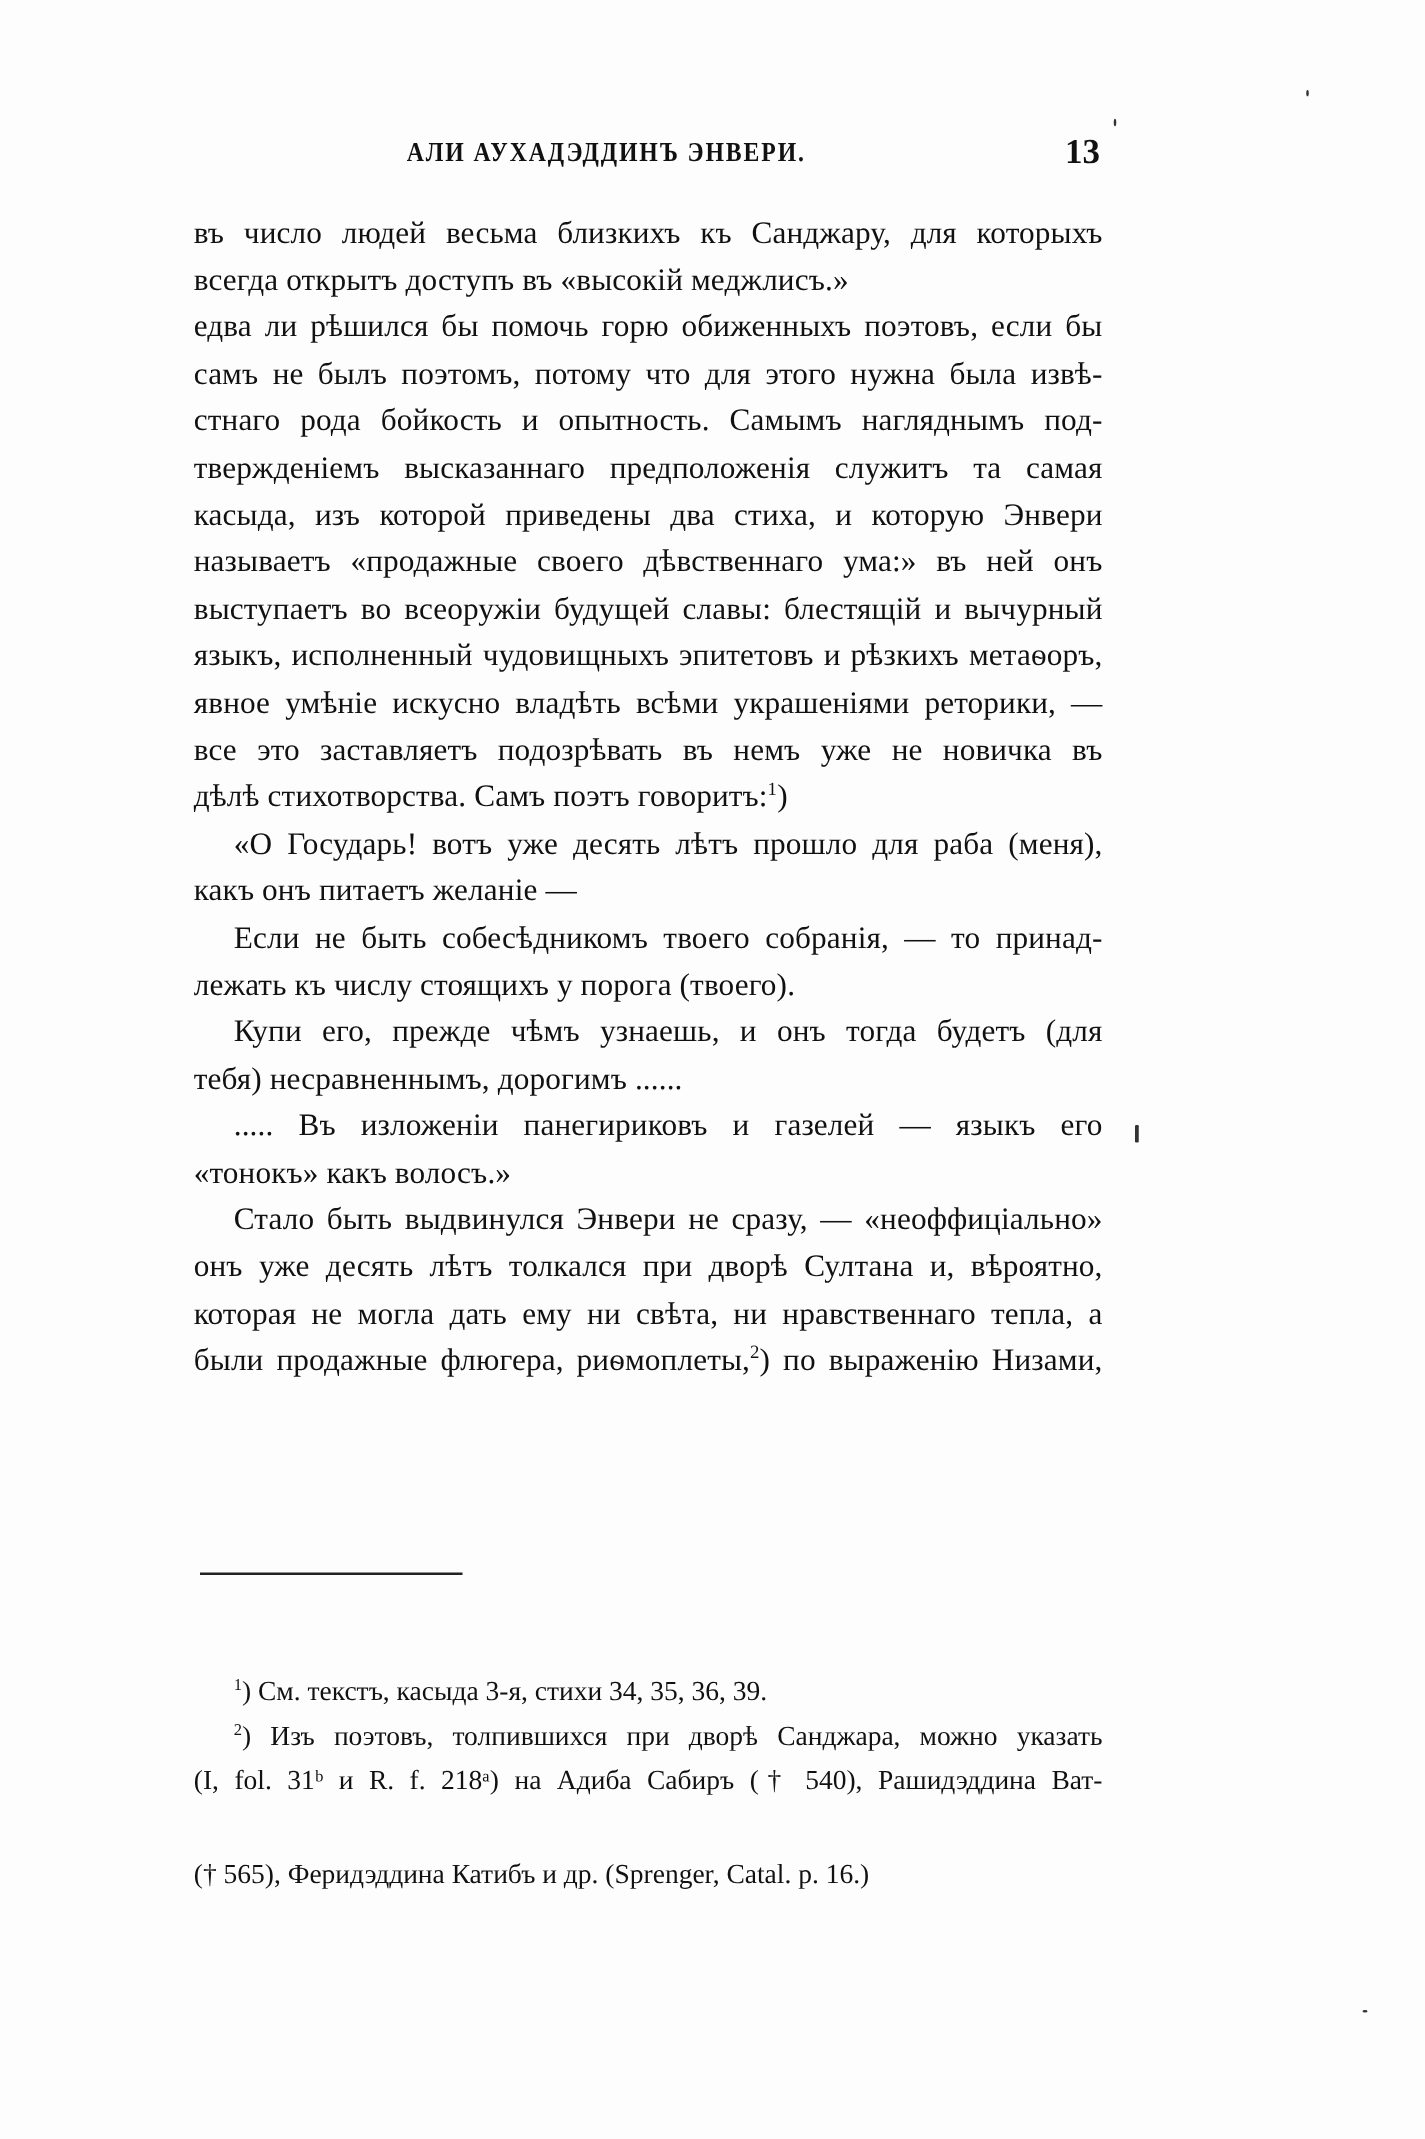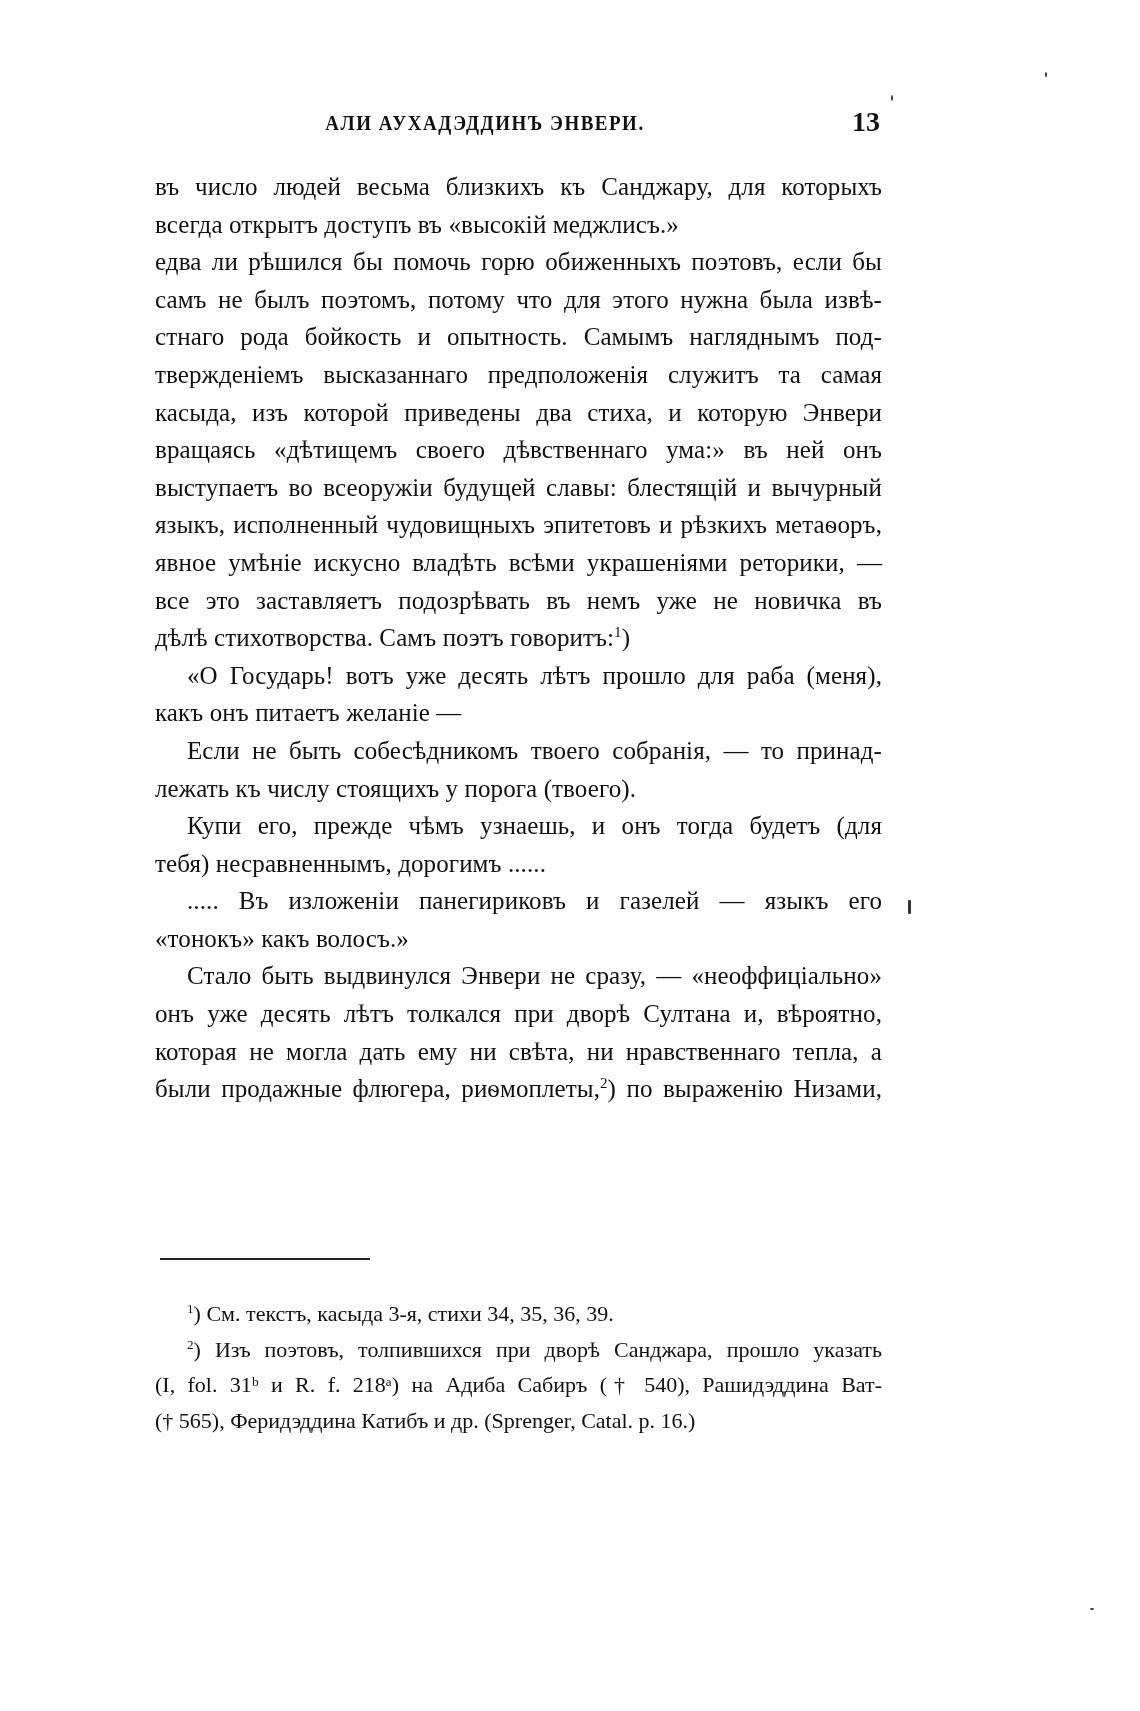--- a/index.html
+++ b/index.html
@@ -13,21 +13,21 @@
   .body { position: absolute; left: 155px; top: 168px; width: 727px; }
   .line { height: 37.6px; line-height: 37.6px; font-size: 25px; white-space: nowrap;
           text-align: justify; text-align-last: justify; letter-spacing: 0.1px; }
   .line.indent { padding-left: 32px; }
   .line.last { text-align-last: left; }
   .rule { position: absolute; left: 160px; top: 1258px; width: 210px; height: 2px; background: #222; }
   .notes { position: absolute; left: 155px; top: 1296px; width: 727px; }
   .note-line { height: 35.5px; line-height: 35.5px; font-size: 22px; white-space: nowrap;
                text-align: justify; text-align-last: justify; }
   .note-line.indent { padding-left: 32px; }
-  .note-line.last { text-align-last: left; }
+  .note-line.last { text-align-last: left; margin-top: 39px; }
   sup { font-size: 60%; line-height: 0; }
   .speck { position: absolute; background: #333; border-radius: 50%; }
 </style>
 </head>
 <body>
 
 <div class="page">
 
   <div class="running-head">
     <div class="running-title">АЛИ АУХАДЭДДИНЪ ЭНВЕРИ.</div>
@@ -35,21 +35,21 @@
   </div>
 
   <div class="body" id="body">
       <div class="line"><span>въ число людей весьма близкихъ къ Санджару, для которыхъ</span></div>
       <div class="line last"><span>всегда открытъ доступъ въ «высокій меджлисъ.»</span></div>
       <div class="line"><span>едва ли рѣшился бы помочь горю обиженныхъ поэтовъ, если бы</span></div>
       <div class="line"><span>самъ не былъ поэтомъ, потому что для этого нужна была извѣ-</span></div>
       <div class="line"><span>стнаго рода бойкость и опытность. Самымъ нагляднымъ под-</span></div>
       <div class="line"><span>твержденіемъ высказаннаго предположенія служитъ та самая</span></div>
       <div class="line"><span>касыда, изъ которой приведены два стиха, и которую Энвери</span></div>
-      <div class="line"><span>вращаясь «дѣтищемъ своего дѣвственнаго ума:» въ ней онъ</span></div>
+      <div class="line"><span>называетъ «продажные своего дѣвственнаго ума:» въ ней онъ</span></div>
       <div class="line"><span>выступаетъ во всеоружіи будущей славы: блестящій и вычурный</span></div>
       <div class="line"><span>языкъ, исполненный чудовищныхъ эпитетовъ и рѣзкихъ метаѳоръ,</span></div>
       <div class="line"><span>явное умѣніе искусно владѣть всѣми украшеніями реторики, —</span></div>
       <div class="line"><span>все это заставляетъ подозрѣвать въ немъ уже не новичка въ</span></div>
       <div class="line last"><span>дѣлѣ стихотворства. Самъ поэтъ говоритъ:</span><sup>1</sup><span>)</span></div>
       <div class="line indent"><span>«О Государь! вотъ уже десять лѣтъ прошло для раба (меня),</span></div>
       <div class="line last"><span>какъ онъ питаетъ желаніе —</span></div>
       <div class="line indent"><span>Если не быть собесѣдникомъ твоего собранія, — то принад-</span></div>
       <div class="line last"><span>лежать къ числу стоящихъ у порога (твоего).</span></div>
       <div class="line indent"><span>Купи его, прежде чѣмъ узнаешь, и онъ тогда будетъ (для</span></div>
@@ -62,21 +62,21 @@
       <div class="line"><span>были продажные флюгера, риѳмоплеты,</span><sup>2</sup><span>) по выраженію Низами,</span></div>
     </div>
 
   <div class="rule"></div>
 
   <div class="notes" id="notes">
       <div>
         <div class="note-line indent last"><sup>1</sup><span>) См. текстъ, касыда 3-я, стихи 34, 35, 36, 39.</span></div>
       </div>
       <div>
-        <div class="note-line indent"><sup>2</sup><span>) Изъ поэтовъ, толпившихся при дворѣ Санджара, прошло указать</span></div>
+        <div class="note-line indent"><sup>2</sup><span>) Изъ поэтовъ, толпившихся при дворѣ Санджара, можно указать</span></div>
         <div class="note-line"><span>(I, fol. 31ᵇ и R. f. 218ᵃ) на Адиба Сабиръ († 540), Рашидэддина Ват-</span></div>
         <div class="note-line last"><span>(† 565), Феридэддина Катибъ и др. (Sprenger, Catal. p. 16.)</span></div>
       </div>
     </div>
 
   <div class="speck" style="left:891px;top:95px;width:2px;height:6px;"></div>
   <div class="speck" style="left:1045px;top:72px;width:2px;height:5px;"></div>
   <div class="speck" style="left:908px;top:900px;width:3px;height:14px;border-radius:1px;"></div>
   <div class="speck" style="left:1090px;top:1608px;width:4px;height:2px;"></div>
 </div>

